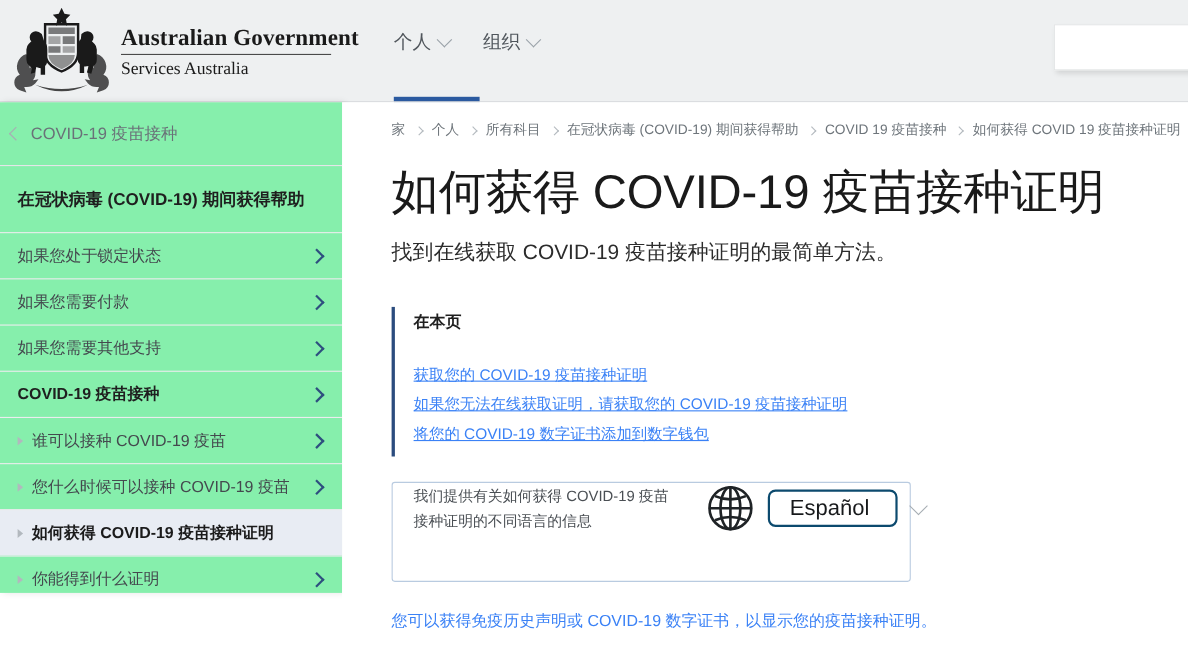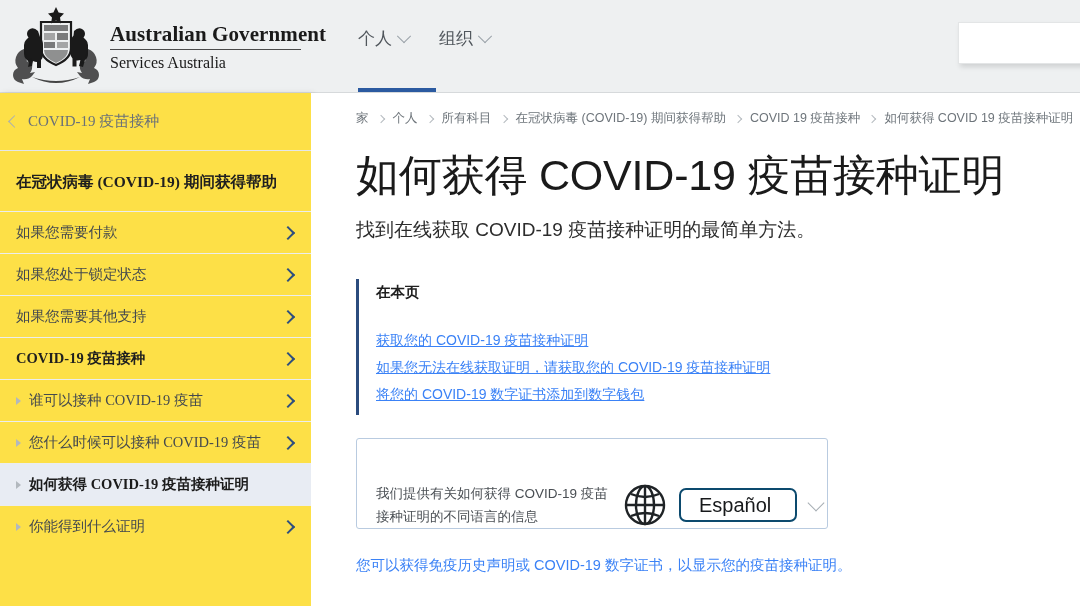--- a/index.html
+++ b/index.html
@@ -124,26 +124,25 @@
     box-shadow: 2px 3px 5px rgba(0,0,0,.13);
     box-sizing: border-box;
   }
 
   
   .sidebar {
     position: absolute;
     left: 0;
     top: 93px;
     width: 311px;
-    height: 513px;
-    background: #fde047;
+    height: 446px;
+    background: #86efac;
     box-sizing: border-box;
     box-shadow: 3px 0 6px rgba(0,0,0,.10);
     overflow: hidden;
-    font-family: Liberation Serif, serif;
   }
   .sidebar-back {
     display: flex;
     align-items: center;
     gap: 9px;
     height: 58px;
     padding: 0 16px 0 8px;
     font-size: 15px;
     color: #6a7178;
     border-bottom: 1px solid #e4e6e8;
@@ -282,22 +281,23 @@
   }
 
   .lang-box {
     margin: 23px 0 0 45px;
     width: 472px;
     height: 91px;
     border: 1px solid #b9cbe0;
     border-radius: 3px;
     box-sizing: border-box;
     display: flex;
-    align-items: flex-end;
+    align-items: flex-start;
     padding: 0 18px 0 19px;
+    gap: 19px;
   }
   .lang-text {
     font-size: 13.5px;
     line-height: 23px;
     color: #4a4f54;
     width: 240px;
     flex: 0 0 auto;
   }
   .lang-control {
     display: flex;
@@ -396,27 +396,27 @@
   <div class="sidebar-back">
     <span class="back-chevron"></span>
     <span>COVID-19 疫苗接种</span>
   </div>
 
   <div class="sidebar-title">在冠状病毒 (COVID-19) 期间获得帮助</div>
 
   <ul class="nav-list">
     <li class="nav-row">
       <span class="nav-row-label">
+          <span>如果您处于锁定状态</span>
+        </span>
+      <span class="row-chevron"></span>
+    </li>
+    <li class="nav-row">
+      <span class="nav-row-label">
           <span>如果您需要付款</span>
-        </span>
-      <span class="row-chevron"></span>
-    </li>
-    <li class="nav-row">
-      <span class="nav-row-label">
-          <span>如果您处于锁定状态</span>
         </span>
       <span class="row-chevron"></span>
     </li>
     <li class="nav-row">
       <span class="nav-row-label">
           <span>如果您需要其他支持</span>
         </span>
       <span class="row-chevron"></span>
     </li>
     <li class="nav-row bold">

